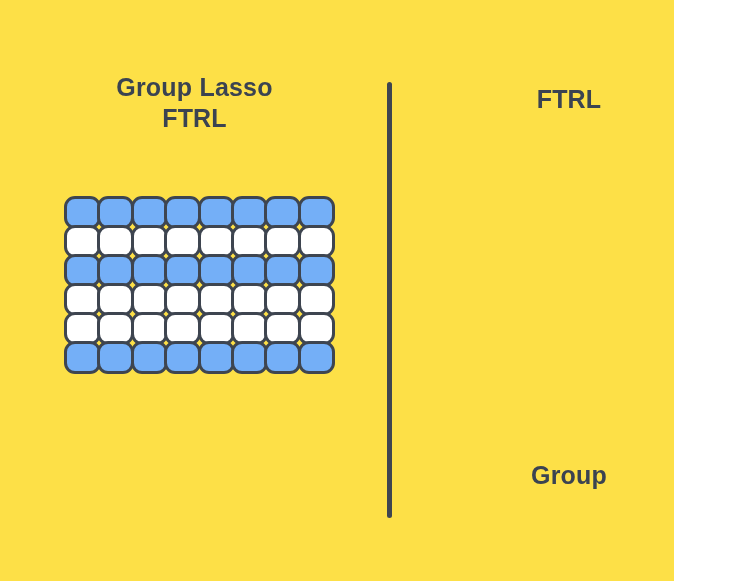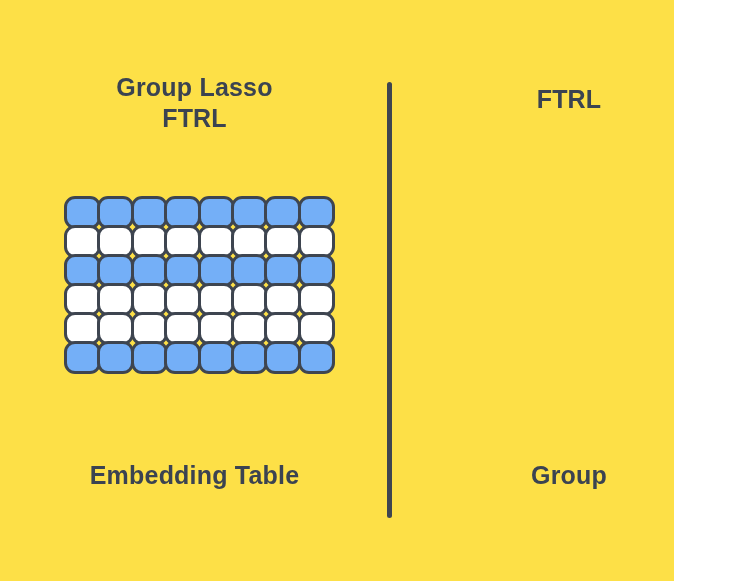--- a/index.html
+++ b/index.html
@@ -163,21 +163,20 @@
           <div class="grid-cell filled" style="left: 33.4px;"></div>
           <div class="grid-cell filled" style="left: 66.8px;"></div>
           <div class="grid-cell filled" style="left: 100.2px;"></div>
           <div class="grid-cell filled" style="left: 133.6px;"></div>
           <div class="grid-cell filled" style="left: 167px;"></div>
           <div class="grid-cell filled" style="left: 200.4px;"></div>
           <div class="grid-cell filled" style="left: 233.8px;"></div>
         </div>
       </div>
 
-    <div class="panel-caption">Embedding Table</div>
   </div>
 
   <div id="divider"></div>
 
   <div class="panel panel-right">
     <div class="panel-title">FTRL</div>
 
     <div class="panel-caption">Group</div>
   </div>
 

